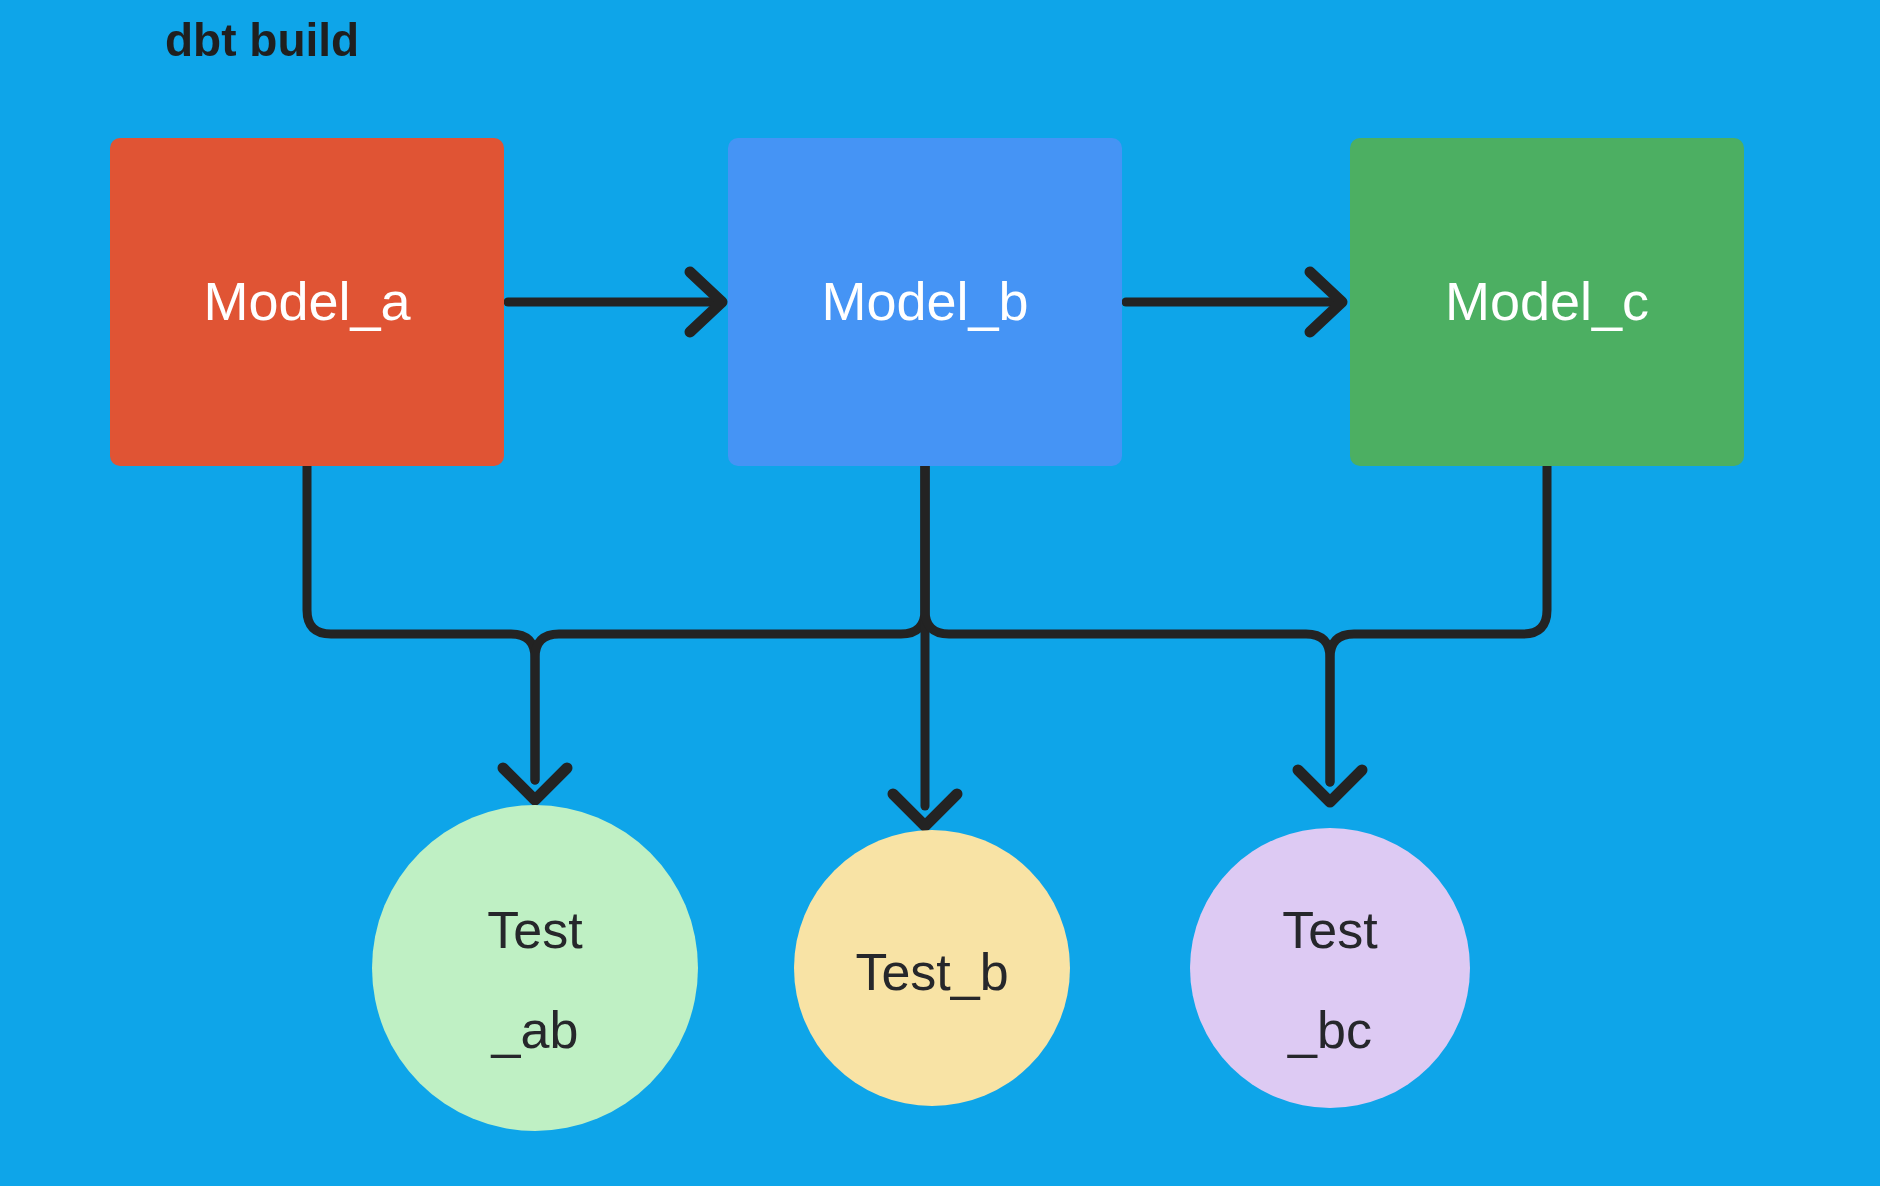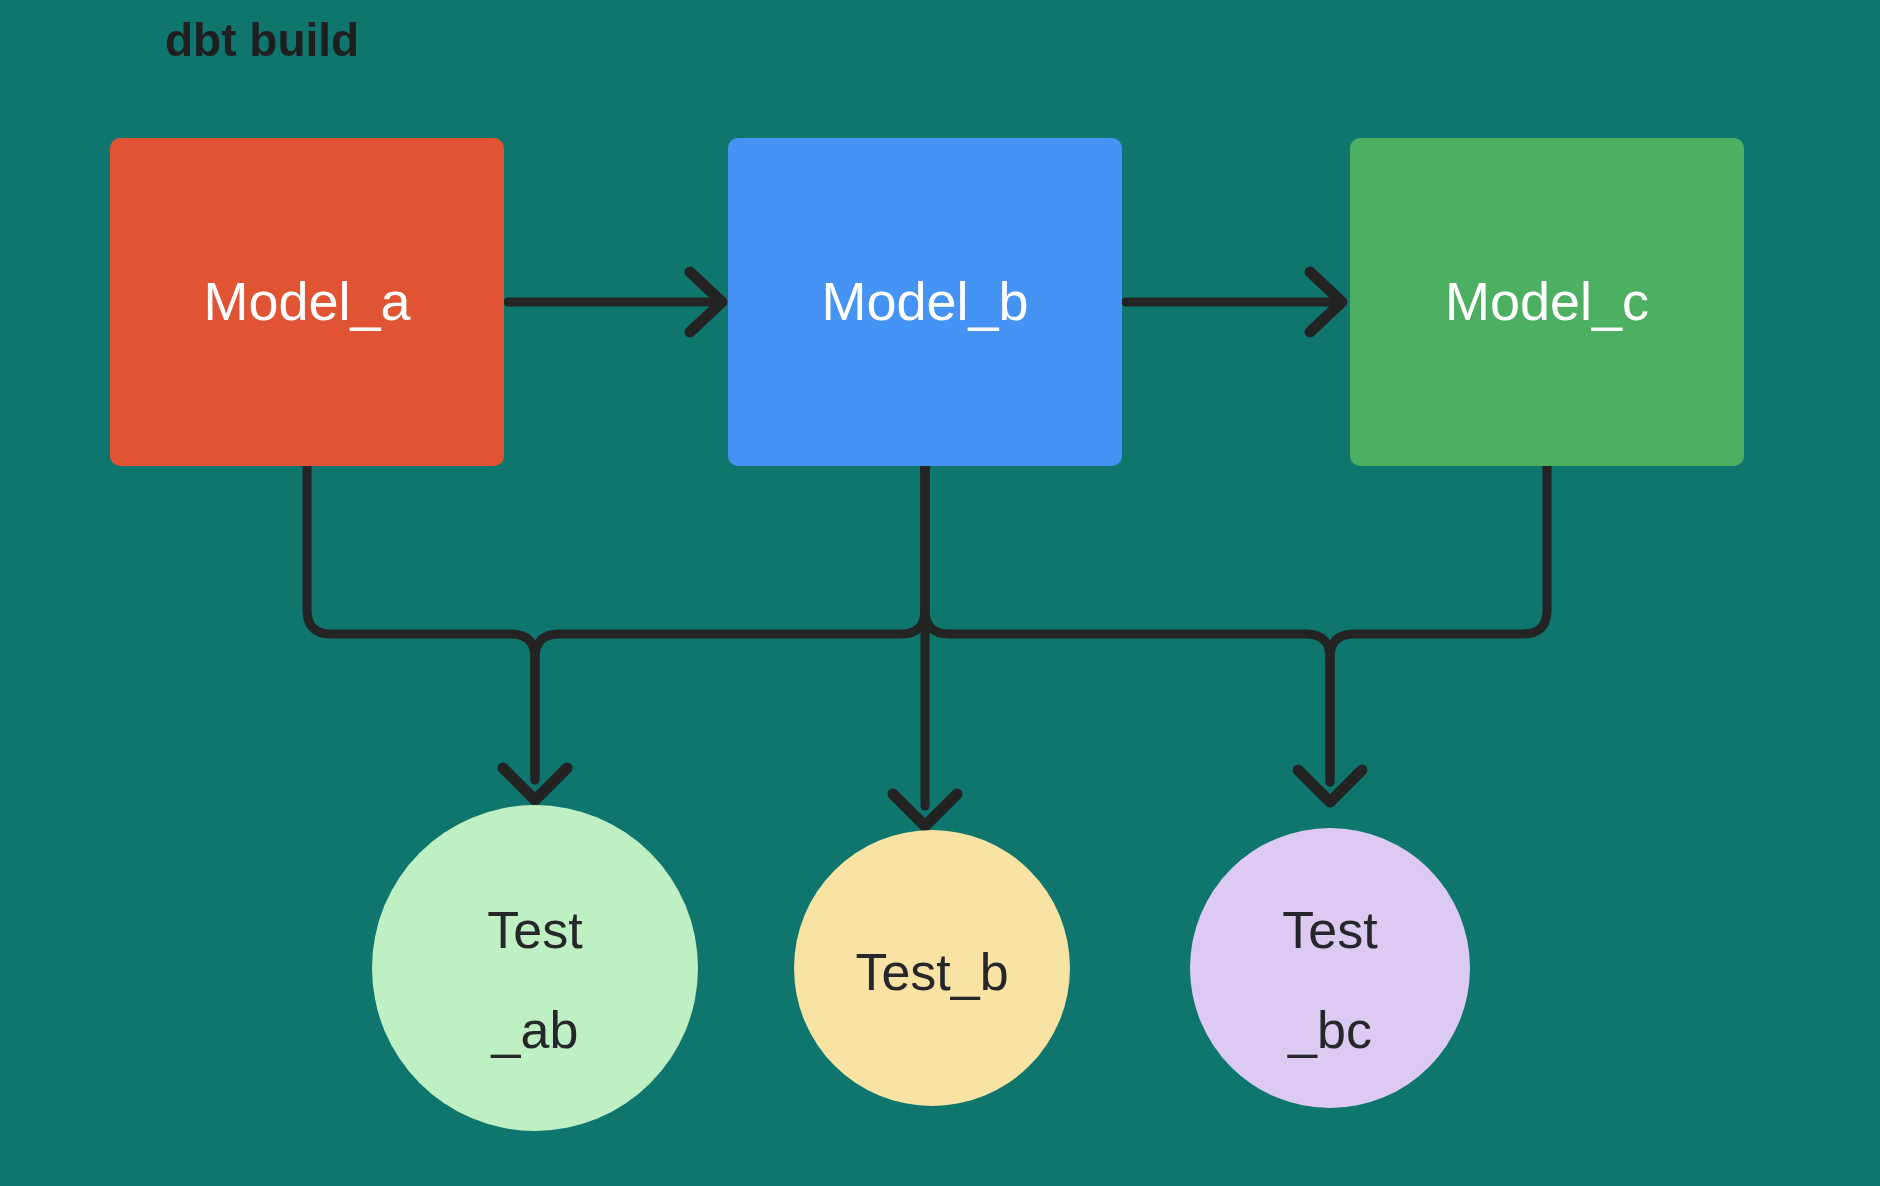--- a/index.html
+++ b/index.html
@@ -7,21 +7,21 @@
     padding: 0;
     background: #ffffff;
   }
   body {
     font-family: "Liberation Sans", sans-serif;
   }
   #canvas {
     position: relative;
     width: 1880px;
     height: 1186px;
-    background: #0f766e;
+    background: #0ea5e9;
     overflow: hidden;
     text-align: right;
   }
   #diagram-svg {
     position: absolute;
     left: 0;
     top: 0;
     width: 1880px;
     height: 1186px;
     display: block;

